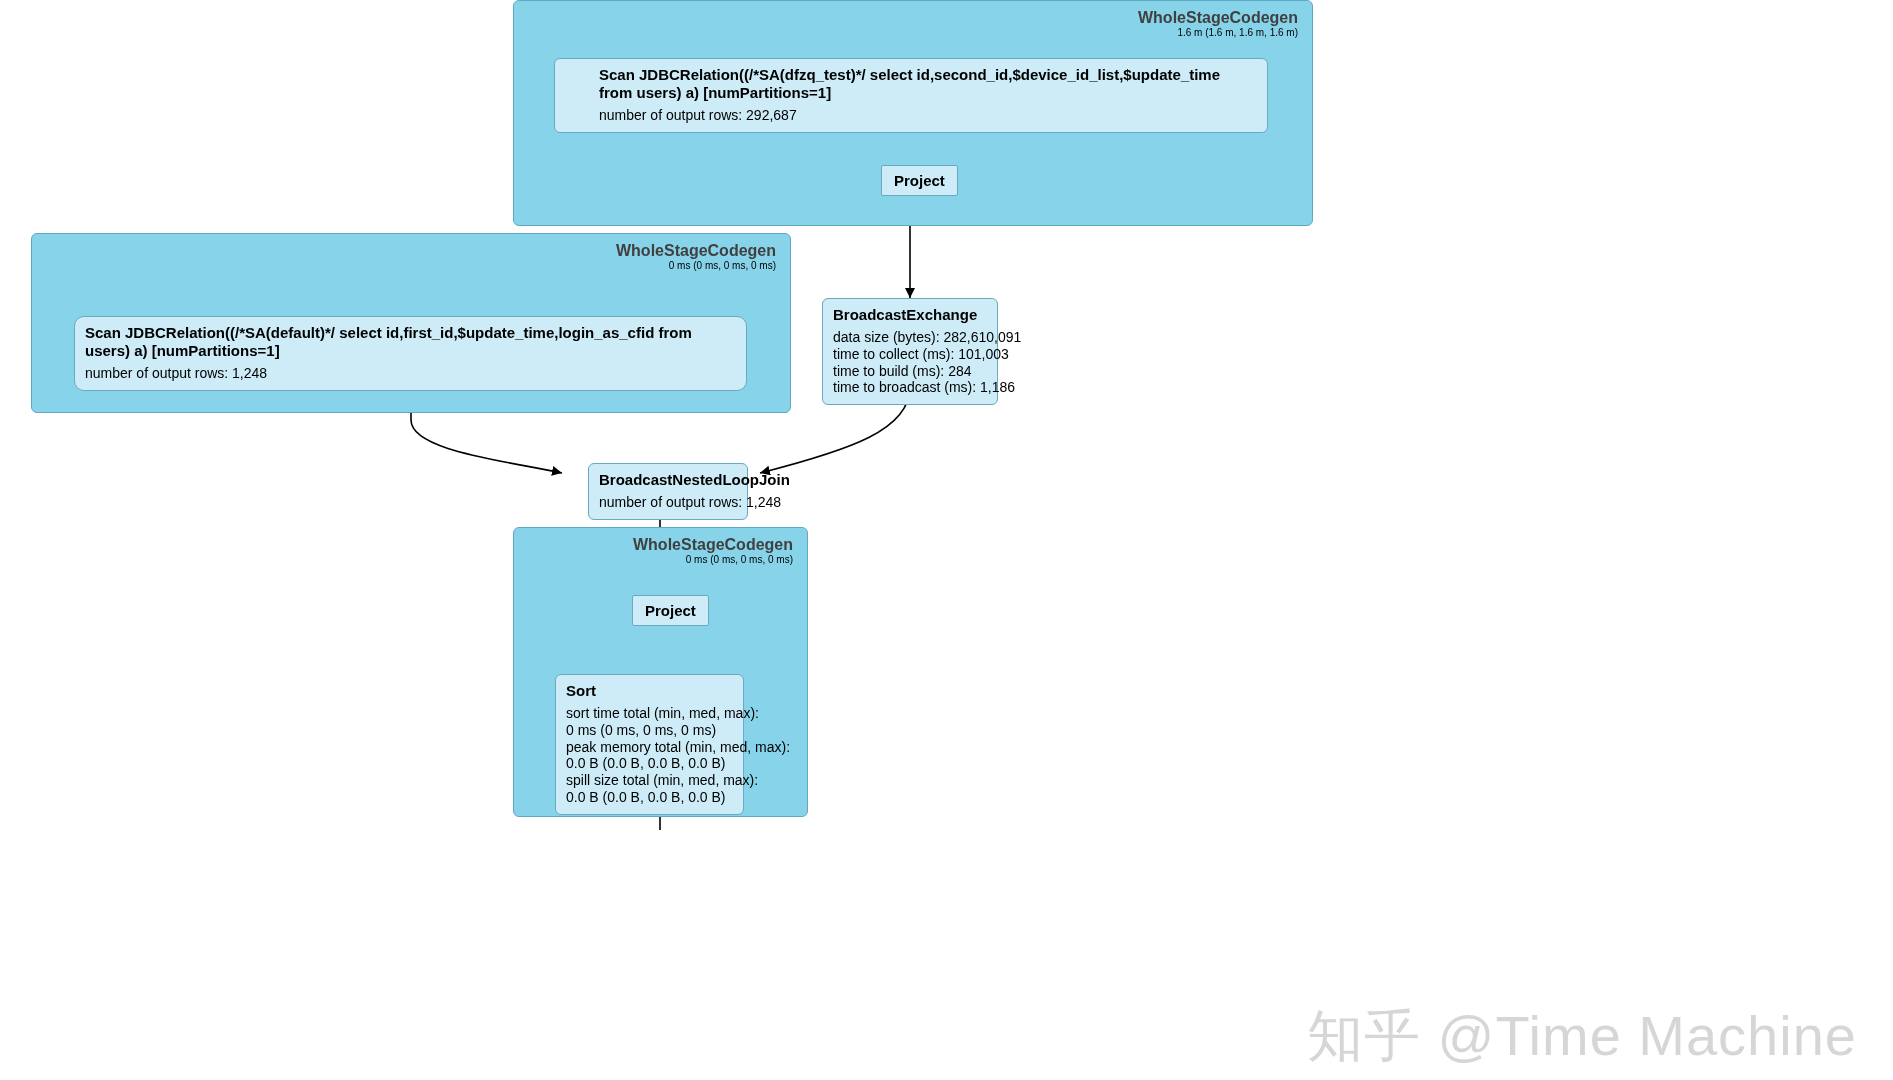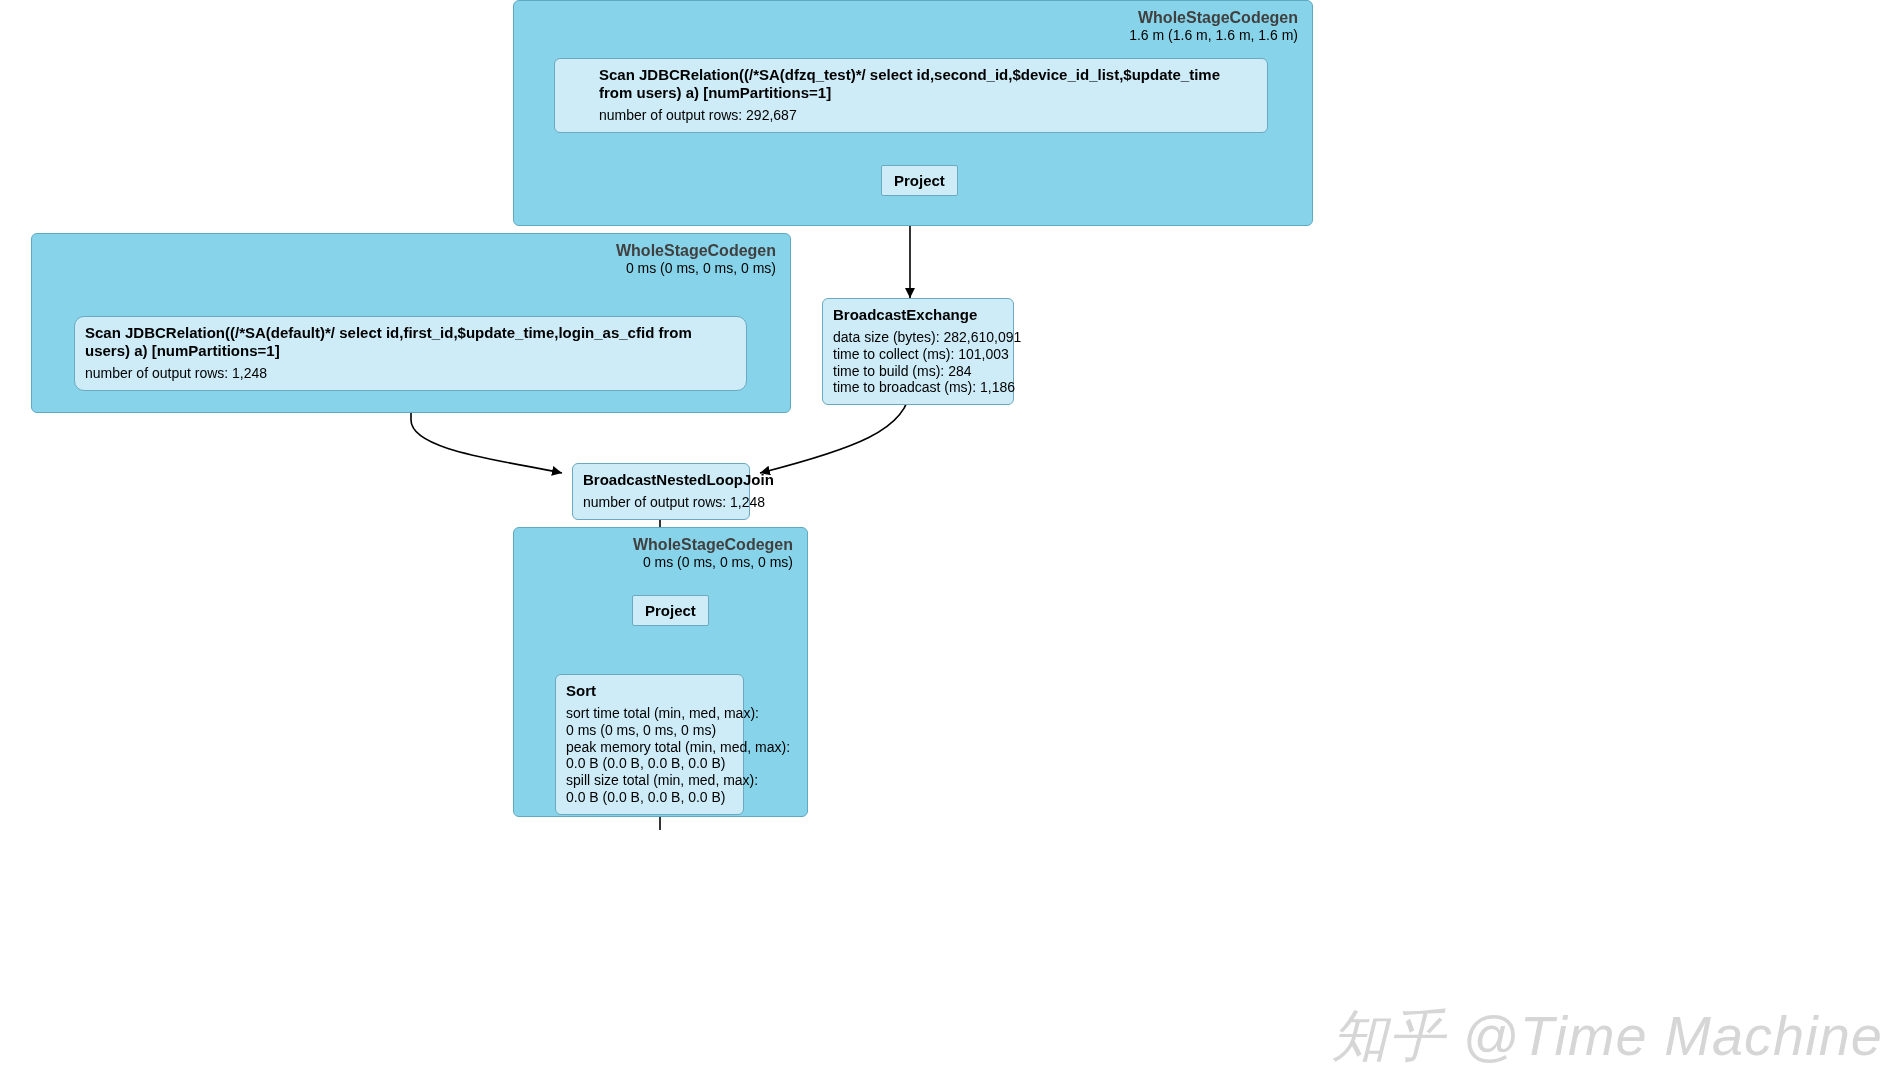--- a/index.html
+++ b/index.html
@@ -25,21 +25,21 @@
     top: 8px;
     text-align: right;
     line-height: 1.15;
   }
   .stage-title {
     font-weight: 700;
     font-size: 16px;
     color: #404040;
   }
   .stage-sub {
-    font-size: 14px;
+    font-size: 10px;
     color: #000;
   }
   .node {
     position: absolute;
     background: #cdecf7;
     border: 1px solid #6aa9bf;
     border-radius: 6px;
     padding: 7px 10px 8px 10px;
     box-sizing: border-box;
     font-size: 14px;
@@ -64,29 +64,28 @@
   .node-line { font-size: 14px; white-space: pre; }
   svg.edges {
     position: absolute;
     left: 0; top: 0;
     width: 1893px;
     height: 1080px;
     pointer-events: none;
   }
   .watermark {
     position: absolute;
-    right: 10px;
+    right: 36px;
     bottom: 5px;
     font-size: 56px;
     font-weight: 400;
     color: rgba(120,120,120,0.30);
     letter-spacing: 1px;
     white-space: nowrap;
     font-family: "Helvetica Neue", Arial, sans-serif;
-    font-style: italic;
   }
 </style>
 </head>
 <body>
 
 <svg class="edges">
   <defs>
     <marker id="arrow" markerWidth="12" markerHeight="12" refX="10" refY="5" orient="auto" markerUnits="userSpaceOnUse">
       <path d="M0,0 L10,5 L0,10 Z" fill="#000"></path>
     </marker>
@@ -116,41 +115,41 @@
 
 <div class="node" style="left:554px; top:58px; width:714px;padding-left:44px;">
   <div class="node-title">Scan JDBCRelation((/*SA(dfzq_test)*/ select id,second_id,$device_id_list,$update_time from users) a) [numPartitions=1]</div>
   <div class="node-line">number of output rows: 292,687</div>
 </div>
 
 <div class="node-small" style="left:881px; top:165px;">
   <span>Project</span>
 </div>
 
-<div class="node" style="left:822px; top:298px; width:192px;">
+<div class="node" style="left:822px; top:298px; width:176px;">
   <div class="node-title">BroadcastExchange</div>
   <div class="node-line">data size (bytes): 282,610,091</div>
   <div class="node-line">time to collect (ms): 101,003</div>
   <div class="node-line">time to build (ms): 284</div>
   <div class="node-line">time to broadcast (ms): 1,186</div>
 </div>
 
 <div class="stage" style="left:31px; top:233px; width:760px; height:180px;">
   <div class="stage-header">
     <div class="stage-title">WholeStageCodegen</div>
     <div class="stage-sub">0 ms (0 ms, 0 ms, 0 ms)</div>
   </div>
 </div>
 
 <div class="node" style="left:74px; top:316px; width:673px;border-radius:10px;">
   <div class="node-title">Scan JDBCRelation((/*SA(default)*/ select id,first_id,$update_time,login_as_cfid from users) a) [numPartitions=1]</div>
   <div class="node-line">number of output rows: 1,248</div>
 </div>
 
-<div class="node" style="left:572px; top:463px; width:178px;">
+<div class="node" style="left:588px; top:463px; width:160px;">
   <div class="node-title" style="margin-bottom:5px;">BroadcastNestedLoopJoin</div>
   <div class="node-line">number of output rows: 1,248</div>
 </div>
 
 <div class="stage" style="left:513px; top:527px; width:295px; height:290px;">
   <div class="stage-header">
     <div class="stage-title">WholeStageCodegen</div>
     <div class="stage-sub">0 ms (0 ms, 0 ms, 0 ms)</div>
   </div>
 </div>

